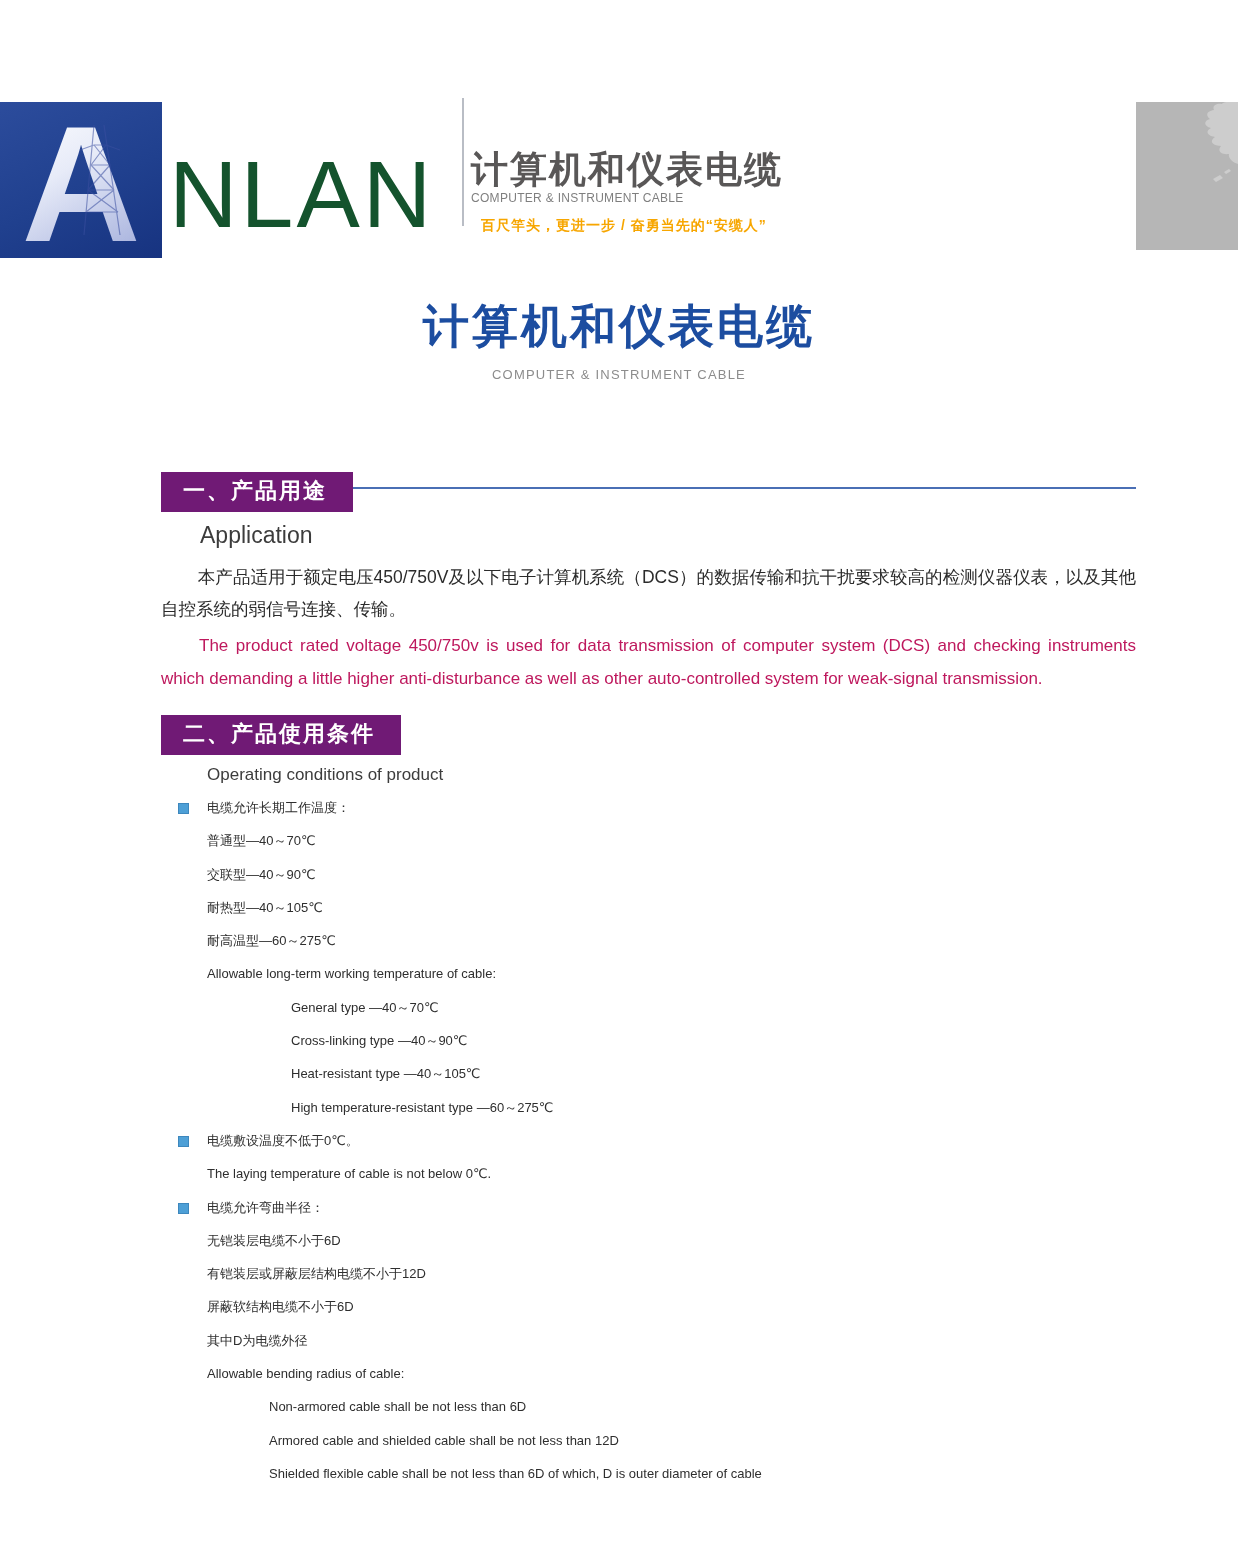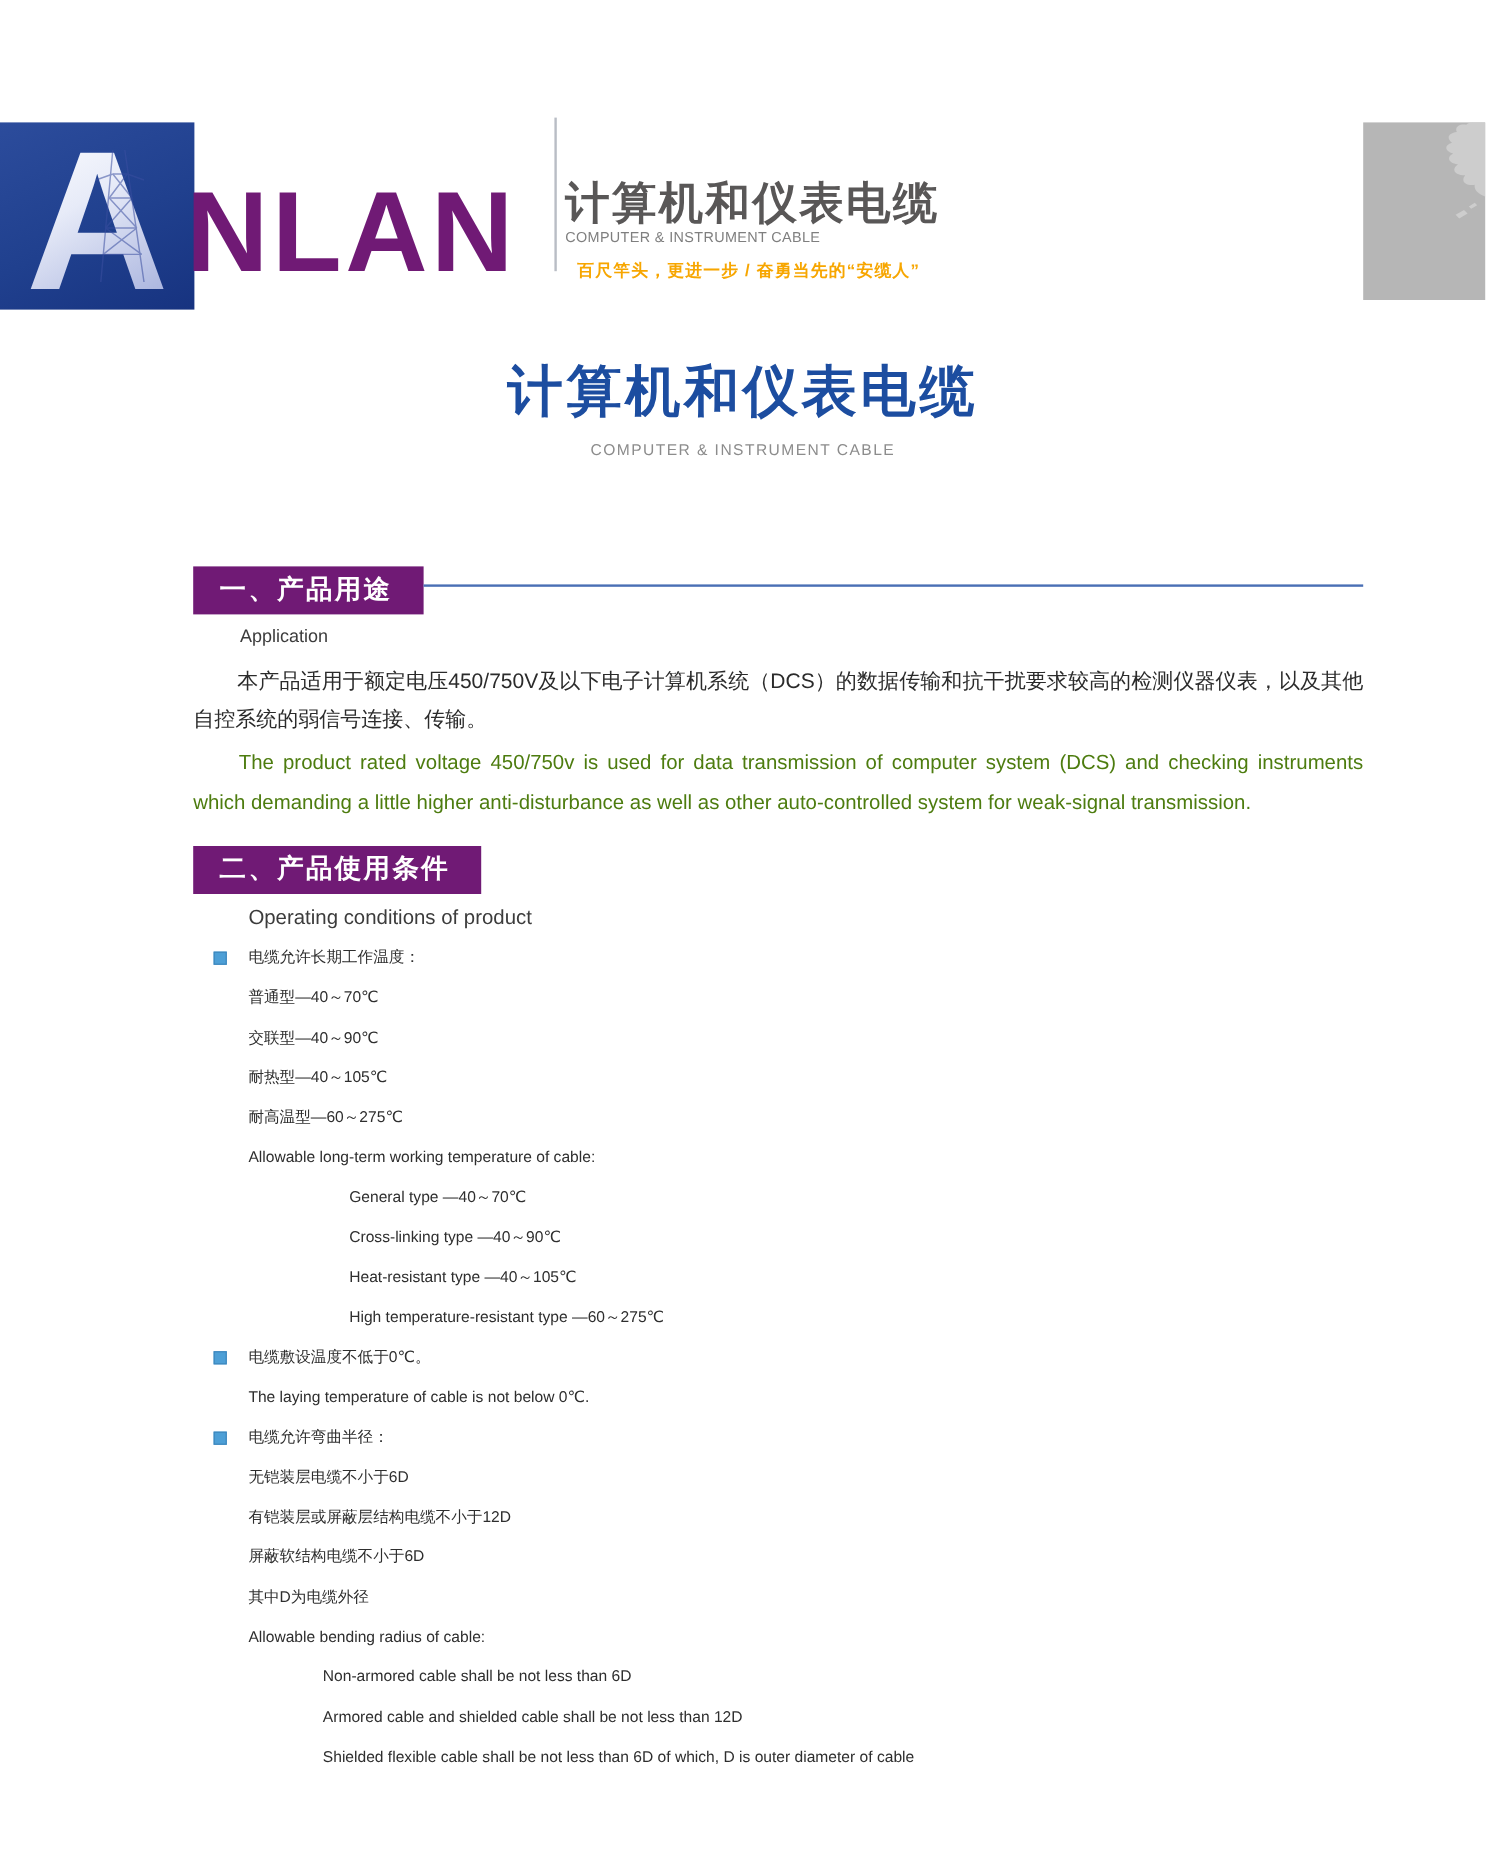--- a/index.html
+++ b/index.html
@@ -10,45 +10,45 @@
   .logo-square{position:absolute;left:0;top:102px;width:162px;height:156px;
                background:linear-gradient(155deg,#2c4c9c 0%,#20408e 55%,#173380 100%);
                display:flex;align-items:center;justify-content:center;overflow:hidden;}
   .logo-a{font-size:165px;font-weight:bold;line-height:1;letter-spacing:0;
           color:#dde2f2;transform:translateY(4px);}
   @supports ((-webkit-background-clip:text) or (background-clip:text)){
     .logo-a{background:linear-gradient(150deg,#ffffff 0%,#e7ebf8 40%,#9da9d9 100%);
             -webkit-background-clip:text;background-clip:text;color:transparent;}
   }
   .tower-sketch{position:absolute;right:18px;top:18px;opacity:.55;}
-  .logo-rest{position:absolute;left:155px;top:147px;font-size:95px;font-weight:bold;
-             line-height:1;color:#701a75;letter-spacing:3px;}
+  .logo-rest{position:absolute;left:169px;top:147px;font-size:95px;font-weight:normal;
+             line-height:1;color:#14532d;letter-spacing:3px;}
   .hdr-divider{position:absolute;left:462px;top:98px;width:2px;height:128px;background:#b9bdc5;}
   .hdr-block{position:absolute;left:471px;top:149px;}
   .hdr-cn{font-size:37px;font-weight:bold;color:#595757;letter-spacing:2px;line-height:1.12;}
   .hdr-en{font-size:12px;color:#7f7f7f;letter-spacing:.3px;margin-top:1px;}
   .hdr-tagline{margin:12px 0 0 10px;font-size:14px;font-weight:bold;color:#f7a600;letter-spacing:1px;}
   .photo{position:absolute;left:1136px;top:102px;width:102px;height:148px;background:#b6b6b6;overflow:hidden;}
 
   
   .main-title{position:absolute;left:0;right:0;top:296px;text-align:center;}
   .main-cn{font-size:46px;font-weight:bold;color:#1c4da0;letter-spacing:3px;}
   .main-en{font-size:13px;color:#8c8c8c;letter-spacing:1.2px;margin-top:9px;}
 
   
   .content{position:absolute;left:161px;top:472px;width:975px;}
   .sec-hdr{display:flex;align-items:flex-start;height:40px;}
   .sec-box{background:#701a75;color:#ffffff;font-size:22px;font-weight:bold;letter-spacing:2px;
            padding:5px 26px 7px 22px;line-height:28px;white-space:nowrap;}
   .sec-line{flex:1;height:2px;background:#4a6fb5;margin-top:15px;}
 
-  .app-label{margin:10px 0 0 39px;font-size:15px;color:#3c3c3c;}
+  .app-label{margin:10px 0 0 39px;font-size:23px;color:#3c3c3c;}
   .para-cn{margin-top:12px;font-size:17.5px;color:#2b2b2b;line-height:32px;
            text-align:justify;text-indent:2.1em;}
-  .para-en{margin-top:4px;font-size:17px;color:#4d7c0f;line-height:33px;
+  .para-en{margin-top:4px;font-size:17px;color:#be185d;line-height:33px;
            text-align:justify;text-indent:38px;}
   .sec2{margin-top:20px;flex-direction:column;}
   .sub-en{margin:10px 0 2px 46px;font-size:17px;color:#3c3c3c;}
 
   .cond-list{margin-top:6px;}
   .li{position:relative;padding-left:46px;line-height:33.3px;font-size:13px;color:#2e2e2e;}
   .li .bullet{position:absolute;left:17px;top:12px;width:9px;height:9px;
               background:#4d9fd6;border:1px solid #3d87bd;display:none;}
   .li.has-bullet .bullet{display:block;}
   .li.indent-1{padding-left:130px;}

